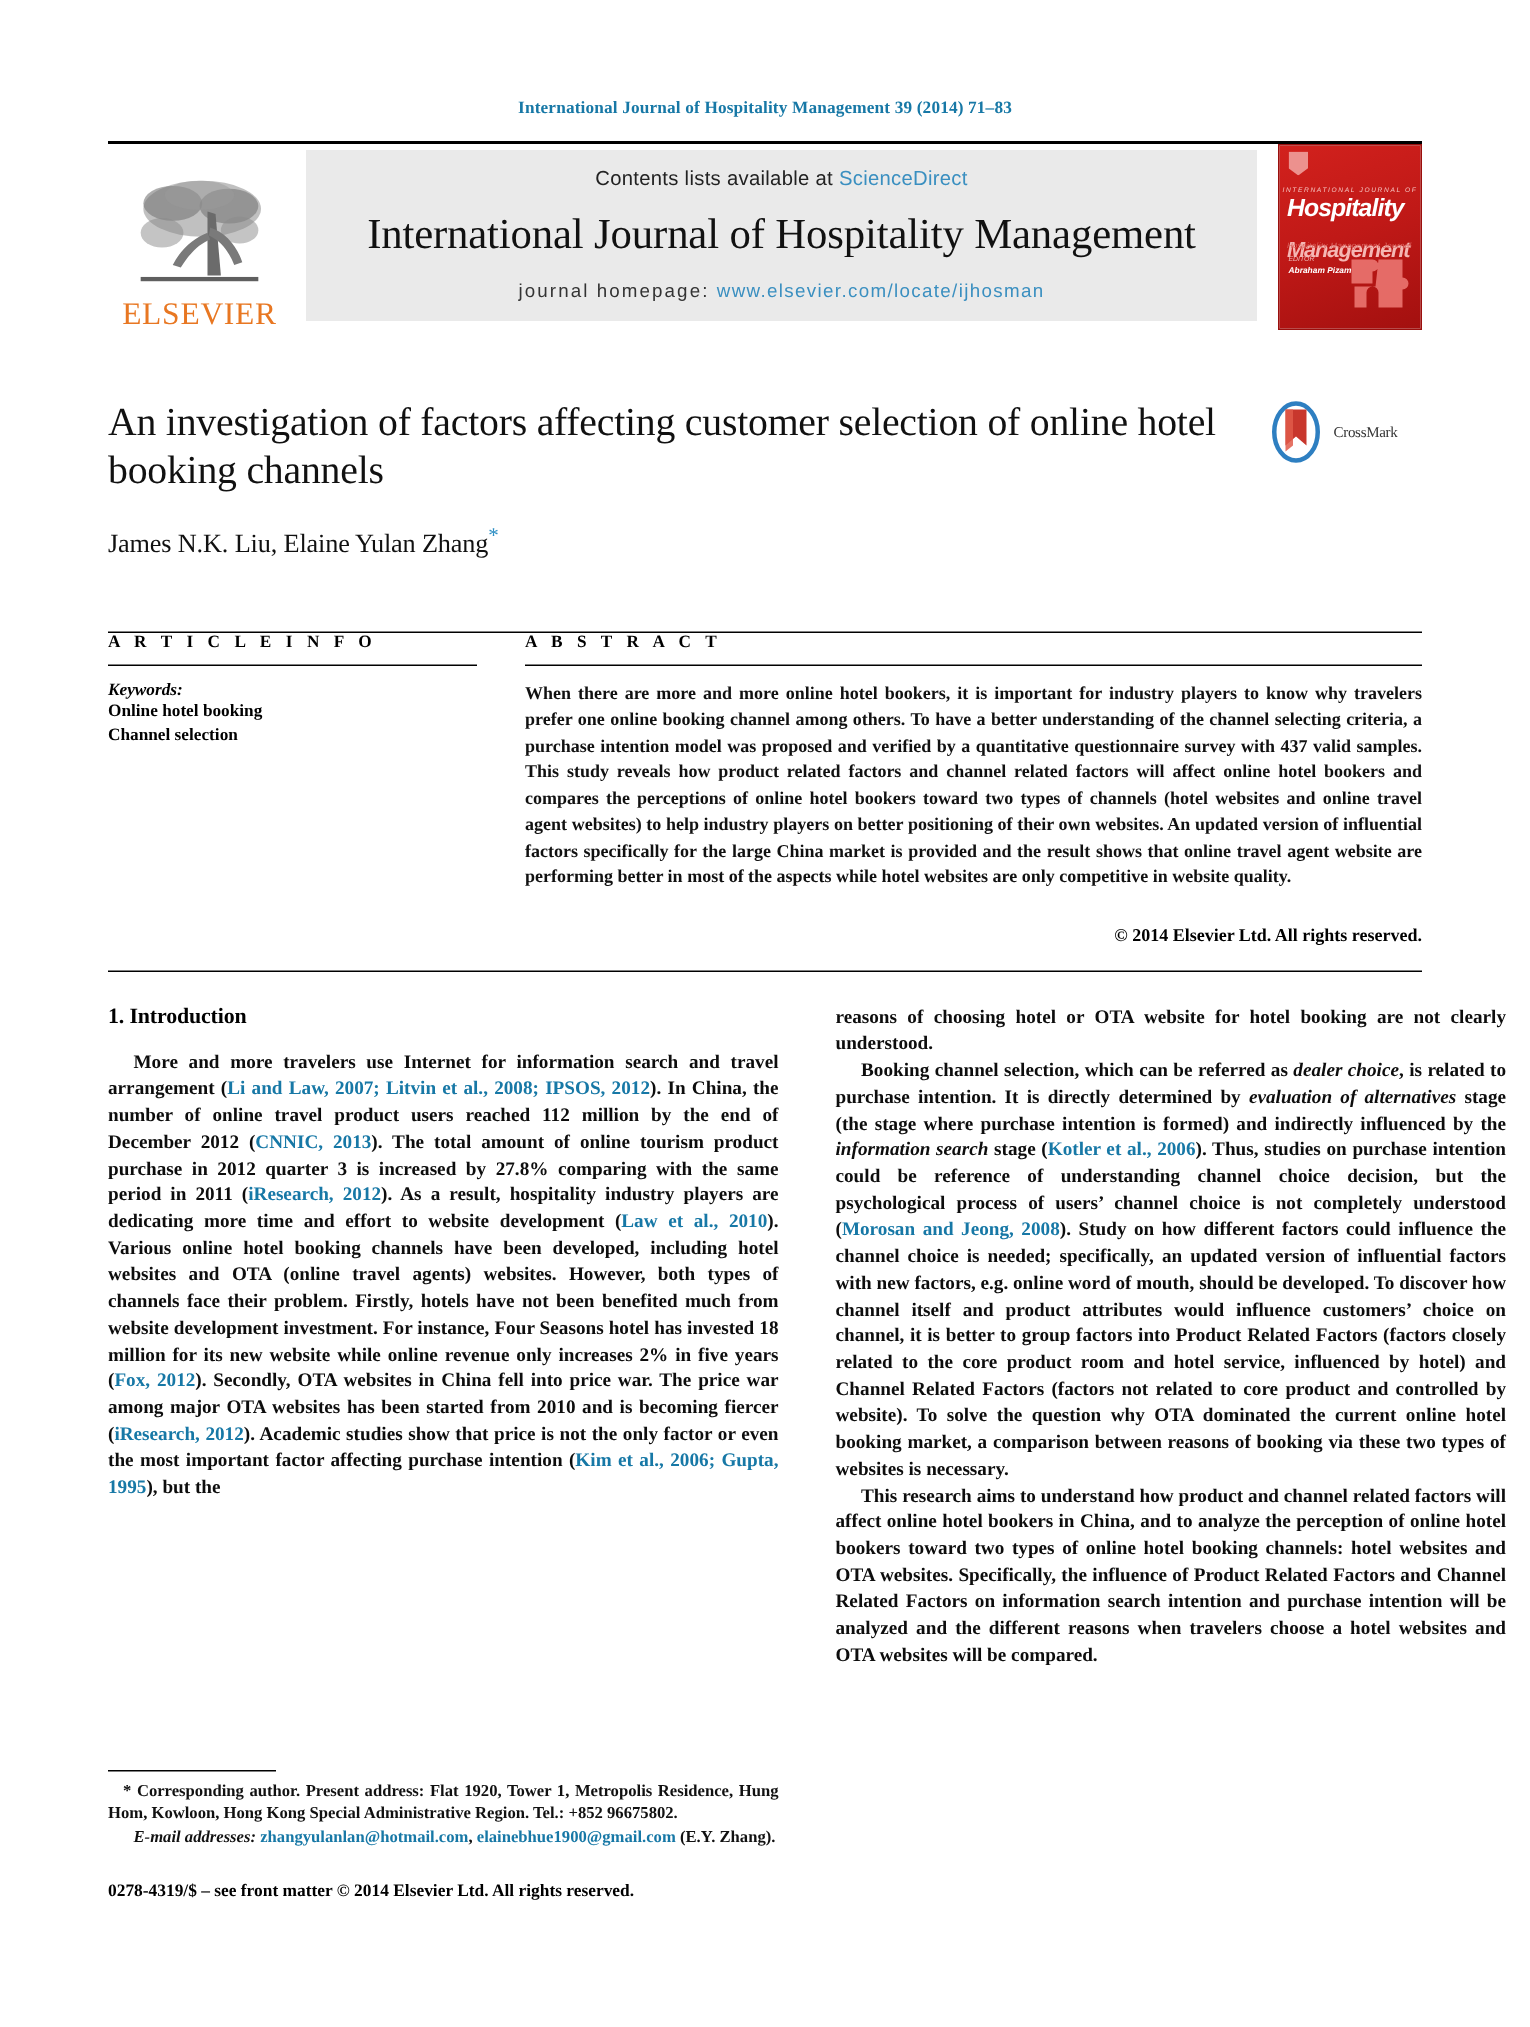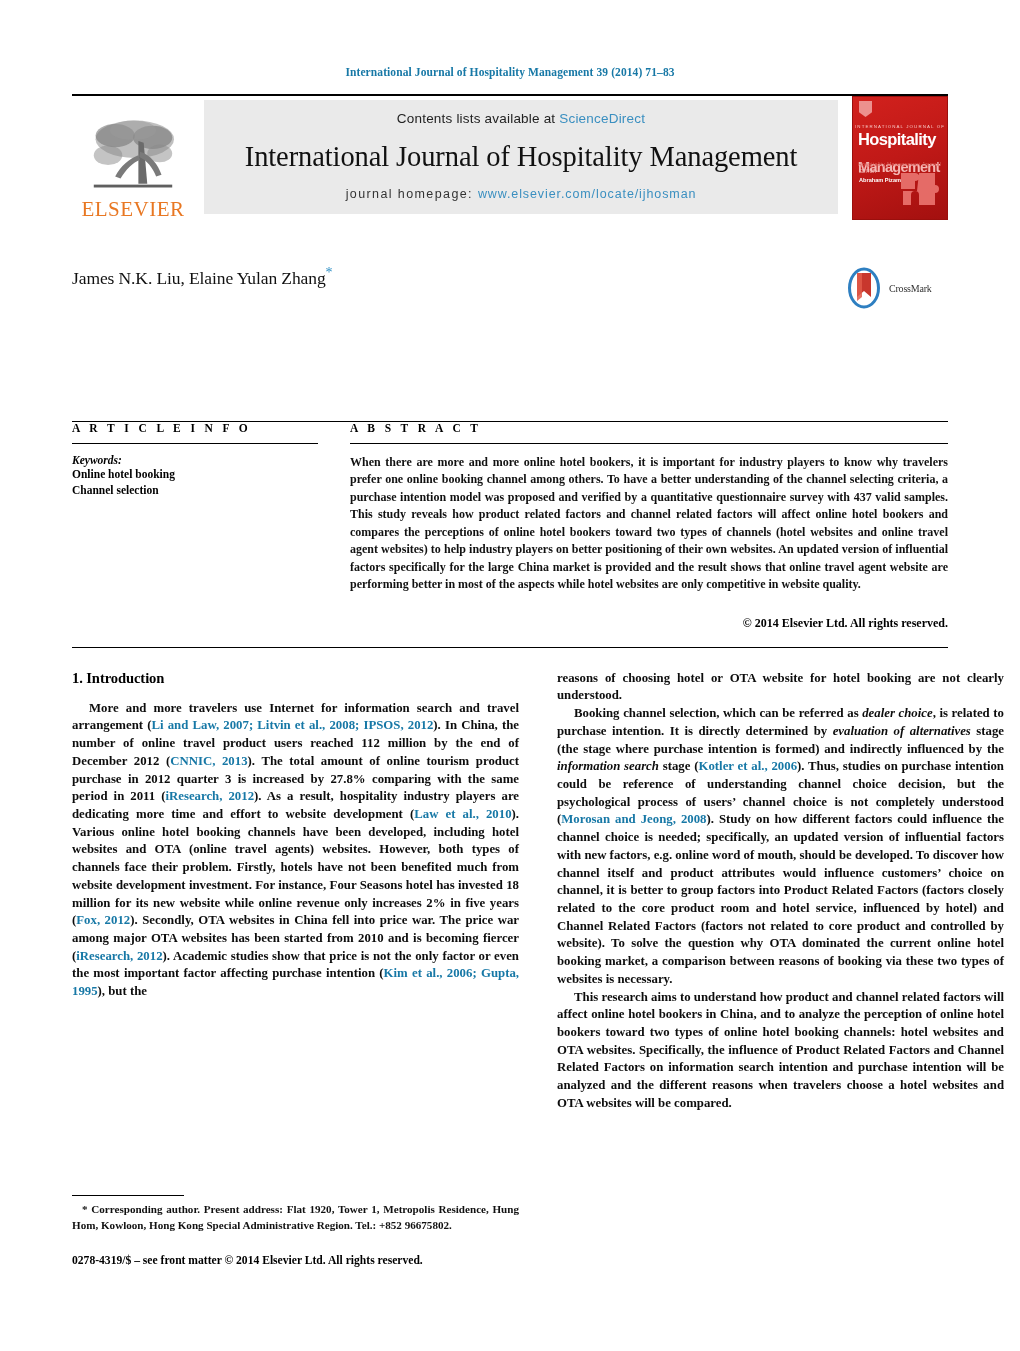--- a/index.html
+++ b/index.html
@@ -93,20 +93,21 @@
     color: #333;
     letter-spacing: 1.4px;
   }
   .homepage-line .url { color: #3a8fc0; letter-spacing: .9px; }
   .cover-cell {
     width: 102px;
     flex: 0 0 102px;
     display: flex;
     align-items: flex-start;
     justify-content: flex-end;
+    font-style: italic;
   }
   .cover {
     width: 96px;
     height: 124px;
     background: linear-gradient(160deg,#d2211d 0%, #c01917 48%, #a3100f 100%);
     position: relative;
     overflow: hidden;
     border: 1px solid #9a0f0d;
     box-sizing: border-box;
   }
@@ -370,20 +371,21 @@
   <div class="title-block">
     <div class="crossmark">
       <svg class="cm-logo" viewBox="0 0 40 42">
         <ellipse cx="20" cy="21" rx="14.5" ry="19" fill="#ffffff" stroke="#2e7fc1" stroke-width="3"></ellipse>
         <path d="M13 6 h14 v24 l-7 -6 l-7 6 z" fill="#c8372d"></path>
         <path d="M13 6 h5 v24 l-5 4 z" fill="#e05b4a" opacity=".85"></path>
       </svg>
       <span class="cm-text">CrossMark</span>
     </div>
 
+    <h1 class="article-title">An investigation of factors affecting customer selection of online hotel booking channels</h1>
 
     <div class="authors">
       <span>James N.K. Liu, Elaine Yulan Zhang</span><span class="star">*</span>
     </div>
 
   </div>
 
   <div class="info-abstract">
     <div class="col-info">
       <div class="sec-head">A R T I C L E    I N F O</div>
@@ -405,20 +407,21 @@
   <div class="body-cols" style="height:600px;">
 
     <div class="bcol">
       <h2 class="section-title">1.  Introduction</h2>
 
       <p class="body-p"><span>More and more travelers use Internet for information search and travel arrangement (</span><span class="ref">Li and Law, 2007; Litvin et al., 2008; IPSOS, 2012</span><span>). In China, the number of online travel product users reached 112 million by the end of December 2012 (</span><span class="ref">CNNIC, 2013</span><span>). The total amount of online tourism product purchase in 2012 quarter 3 is increased by 27.8% comparing with the same period in 2011 (</span><span class="ref">iResearch, 2012</span><span>). As a result, hospitality industry players are dedicating more time and effort to website development (</span><span class="ref">Law et al., 2010</span><span>). Various online hotel booking channels have been developed, including hotel websites and OTA (online travel agents) websites. However, both types of channels face their problem. Firstly, hotels have not been benefited much from website development investment. For instance, Four Seasons hotel has invested 18 million for its new website while online revenue only increases 2% in five years (</span><span class="ref">Fox, 2012</span><span>). Secondly, OTA websites in China fell into price war. The price war among major OTA websites has been started from 2010 and is becoming fiercer (</span><span class="ref">iResearch, 2012</span><span>). Academic studies show that price is not the only factor or even the most important factor affecting purchase intention (</span><span class="ref">Kim et al., 2006; Gupta, 1995</span><span>), but the</span></p>
 
       <div class="footnote-wrap">
         <div class="fn-rule"></div>
         <p class="fn-text"><span class="lead"></span><span>*</span><span> Corresponding author. Present address: Flat 1920, Tower 1, Metropolis Residence, Hung Hom, Kowloon, Hong Kong Special Administrative Region. Tel.: +852 96675802.</span></p>
+        <p class="fn-text" style="text-indent:17px;"><span class="fn-ital">E-mail addresses:</span> <span class="ref">zhangyulanlan@hotmail.com</span><span>, </span><span class="ref">elainebhue1900@gmail.com</span><span> (E.Y. Zhang).</span></p>
         <div class="issn-block">
           <div>0278-4319/$ – see front matter © 2014 Elsevier Ltd. All rights reserved.</div>
         </div>
       </div>
     </div>
 
     <div class="bcol">
       <p class="body-p noindent">reasons of choosing hotel or OTA website for hotel booking are not clearly understood.</p>
 
       <p class="body-p"><span>Booking channel selection, which can be referred as </span><span class="ital">dealer choice</span><span>, is related to purchase intention. It is directly determined by </span><span class="ital">evaluation of alternatives</span><span> stage (the stage where purchase intention is formed) and indirectly influenced by the </span><span class="ital">information search</span><span> stage (</span><span class="ref">Kotler et al., 2006</span><span>). Thus, studies on purchase intention could be reference of understanding channel choice decision, but the psychological process of users’ channel choice is not completely understood (</span><span class="ref">Morosan and Jeong, 2008</span><span>). Study on how different factors could influence the channel choice is needed; specifically, an updated version of influential factors with new factors, e.g. online word of mouth, should be developed. To discover how channel itself and product attributes would influence customers’ choice on channel, it is better to group factors into Product Related Factors (factors closely related to the core product room and hotel service, influenced by hotel) and Channel Related Factors (factors not related to core product and controlled by website). To solve the question why OTA dominated the current online hotel booking market, a comparison between reasons of booking via these two types of websites is necessary.</span></p>

